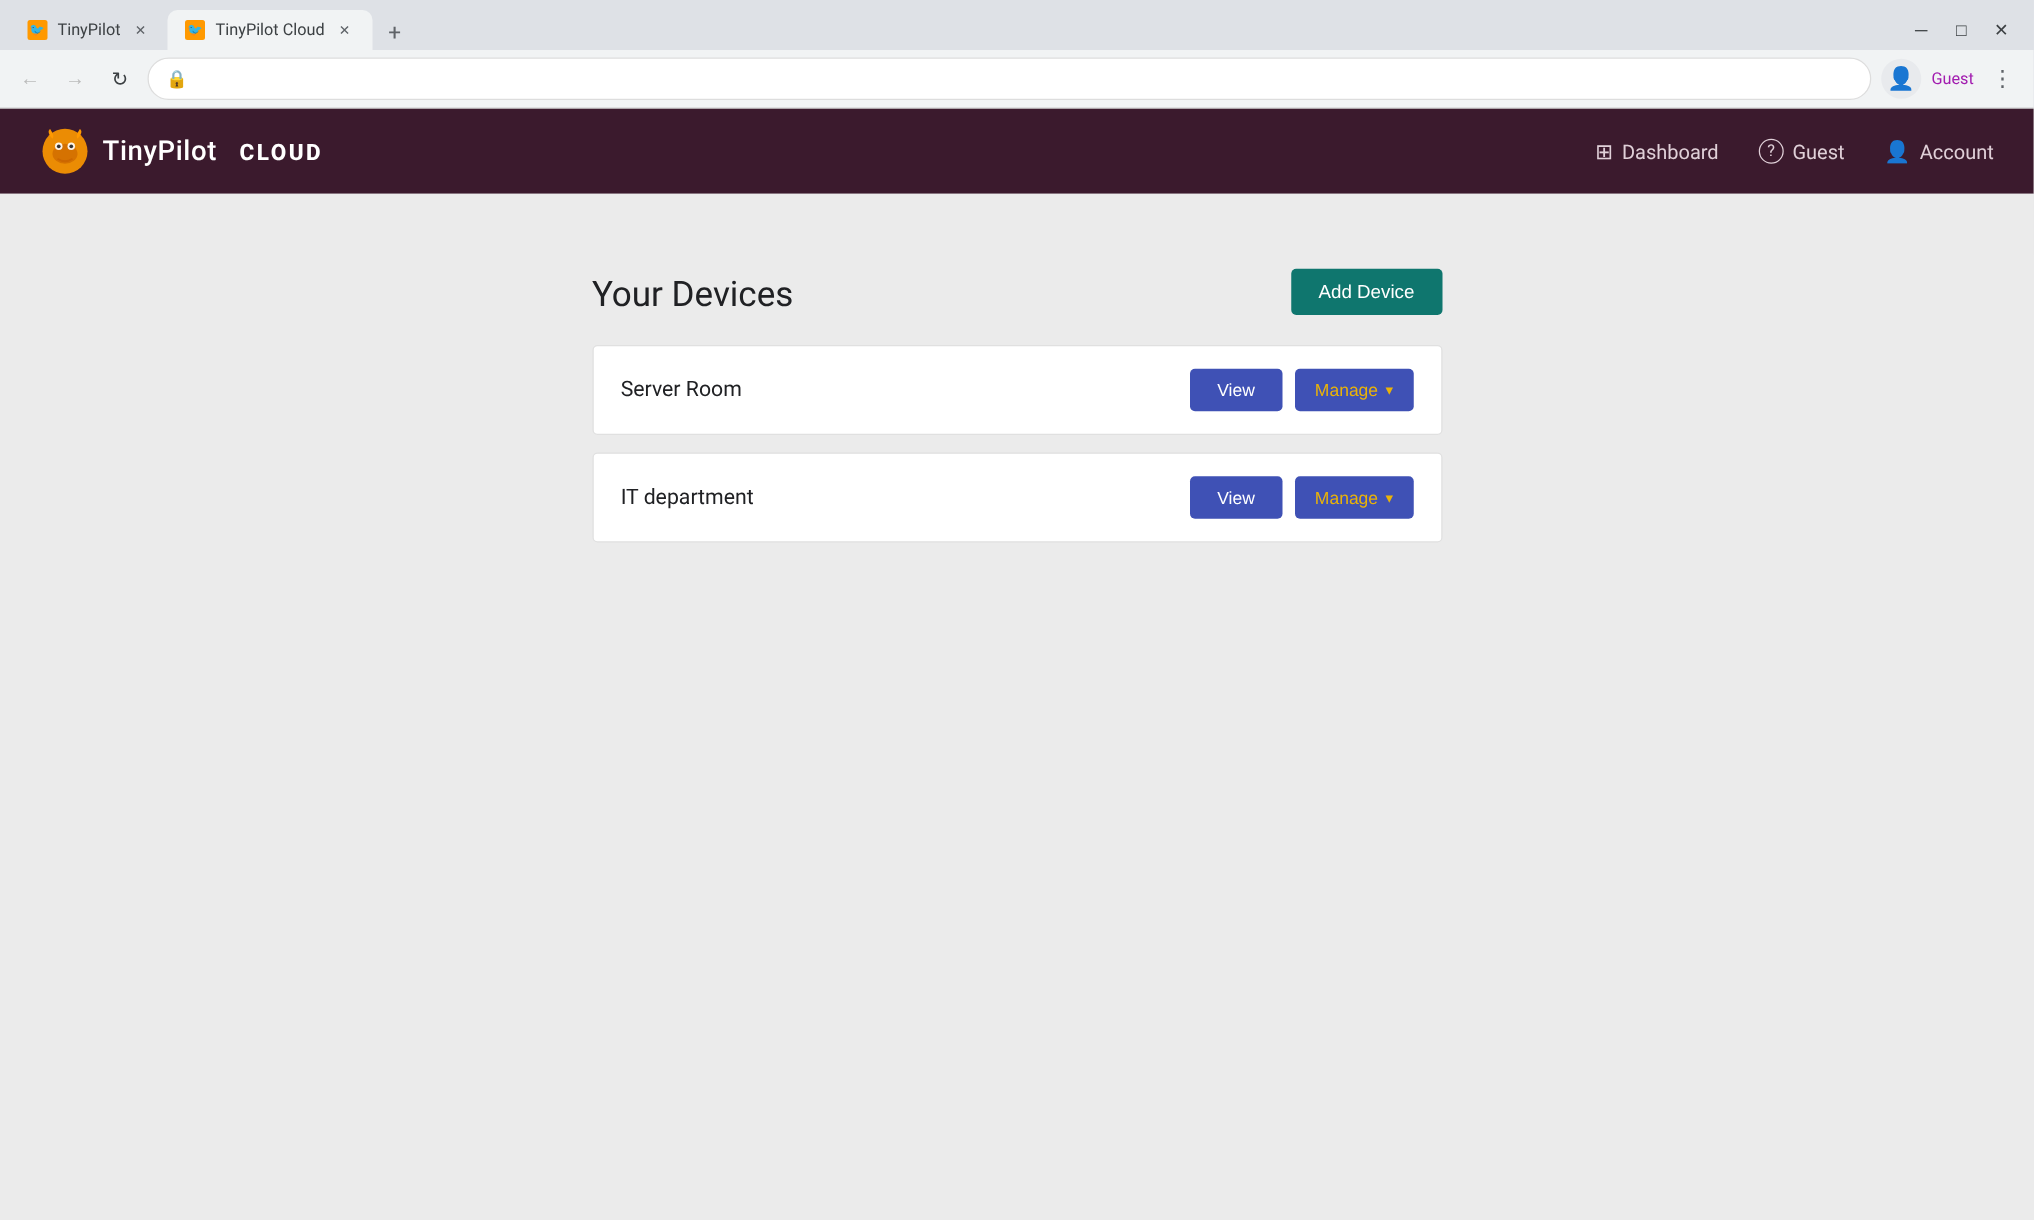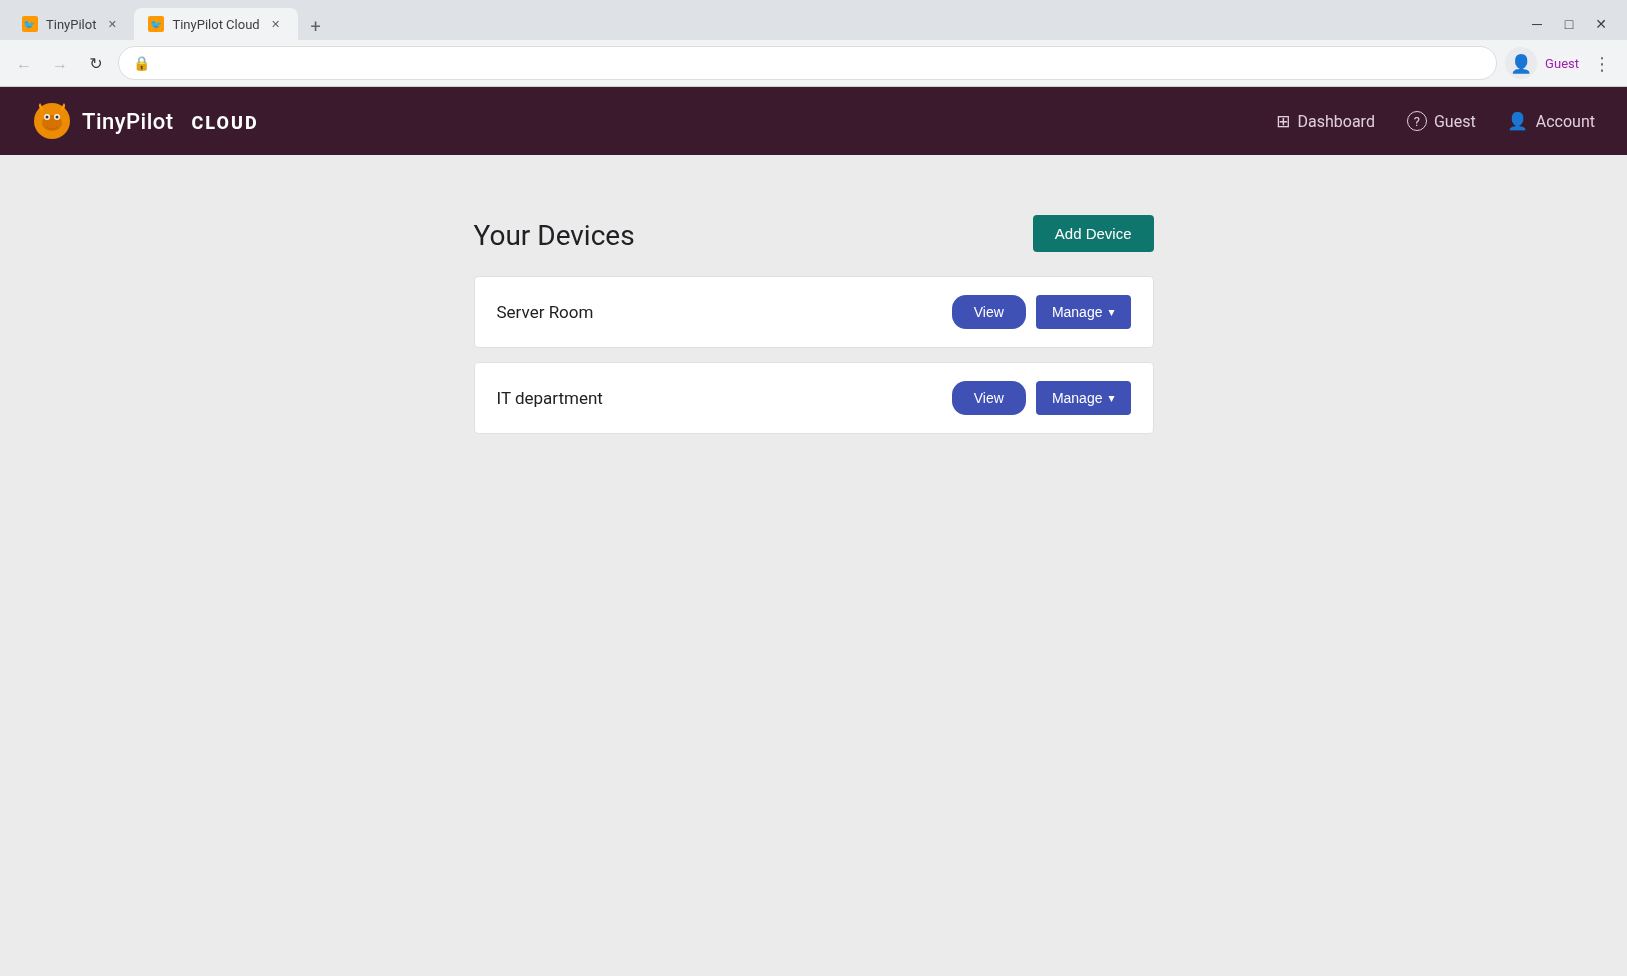--- a/index.html
+++ b/index.html
@@ -305,30 +305,30 @@
 
     .device-actions {
       display: flex;
       gap: 10px;
     }
 
     .btn-view {
       background: #3f51b5;
       color: #fff;
       border: none;
-      border-radius: 14px;
+      border-radius: 4px;
       padding: 9px 22px;
       font-size: 14px;
       font-weight: 500;
       cursor: pointer;
     }
 
     .btn-manage {
       background: #3f51b5;
-      color: #ffffff;
+      color: #eab308;
       border: none;
       border-radius: 4px;
       padding: 9px 16px;
       font-size: 14px;
       font-weight: 500;
       cursor: pointer;
       display: flex;
       align-items: center;
       gap: 6px;
     }

